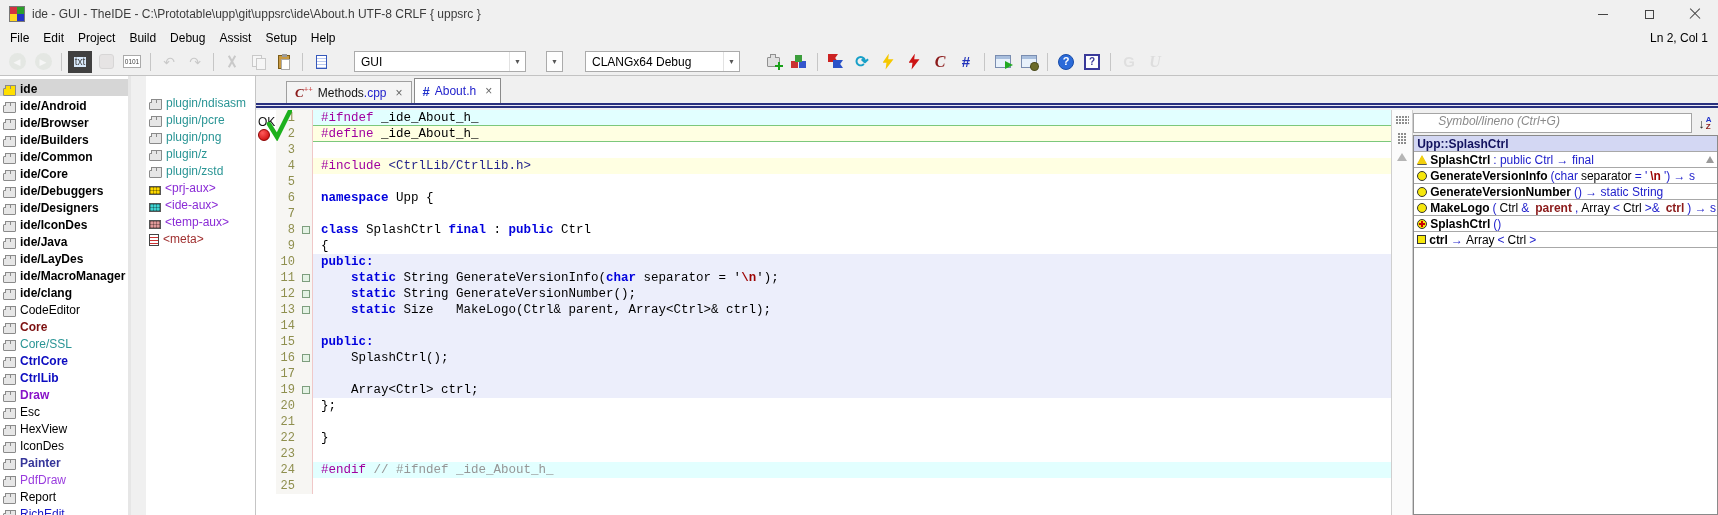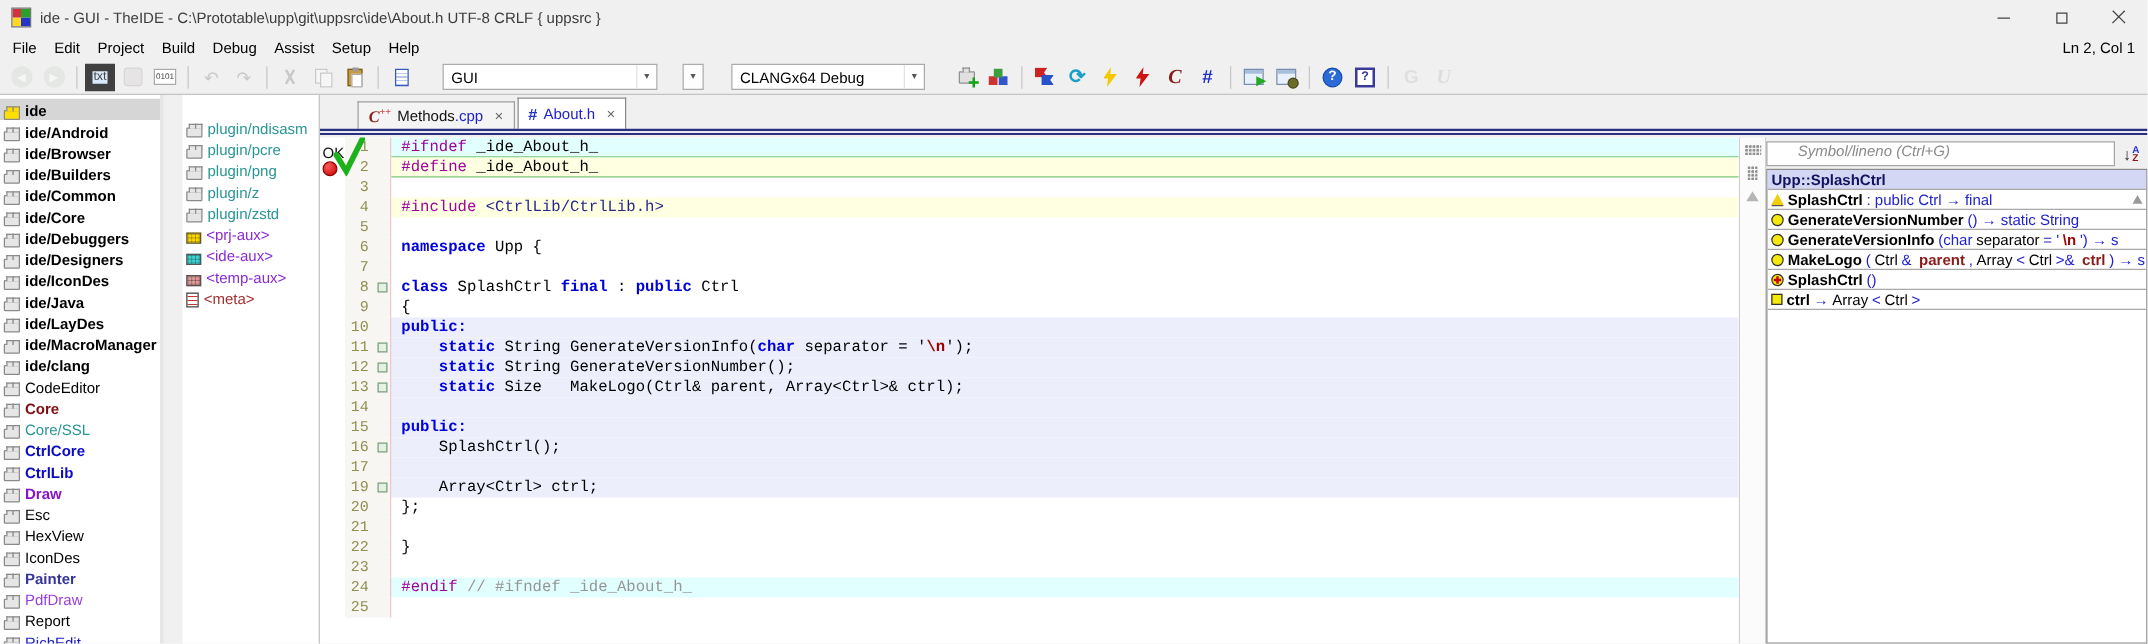--- a/index.html
+++ b/index.html
@@ -522,31 +522,31 @@
       <div class="srow ssel">
             <span class="sseg-hdr">Upp::SplashCtrl</span>
           </div>
           <div class="srow">
             <span class="sico sico-tri"></span>
             <span class="sseg-b">SplashCtrl</span>
             <span class="sseg-blue"> : public Ctrl → final</span>
           </div>
           <div class="srow">
             <span class="sico sico-circ"></span>
-            <span class="sseg-b">GenerateVersionNumber</span>
-            <span class="sseg-blue">() → static String</span>
-          </div>
-          <div class="srow">
-            <span class="sico sico-circ"></span>
             <span class="sseg-b">GenerateVersionInfo</span>
             <span class="sseg-blue">(char</span>
             <span class="sseg-tx"> separator </span>
             <span class="sseg-blue">= '</span>
             <span class="sseg-ch">\n</span>
             <span class="sseg-blue">') → s</span>
+          </div>
+          <div class="srow">
+            <span class="sico sico-circ"></span>
+            <span class="sseg-b">GenerateVersionNumber</span>
+            <span class="sseg-blue">() → static String</span>
           </div>
           <div class="srow">
             <span class="sico sico-circ"></span>
             <span class="sseg-b">MakeLogo</span>
             <span class="sseg-blue">(</span>
             <span class="sseg-tx">Ctrl</span>
             <span class="sseg-blue">&amp;</span>
             <span class="sseg-tx"> </span>
             <span class="sseg-mar">parent</span>
             <span class="sseg-blue">,</span>

